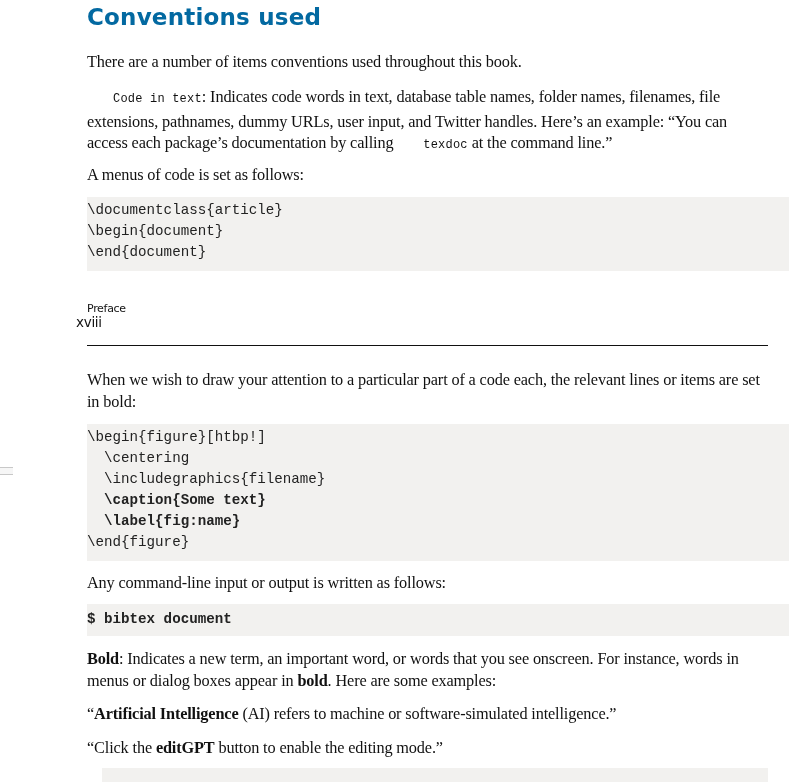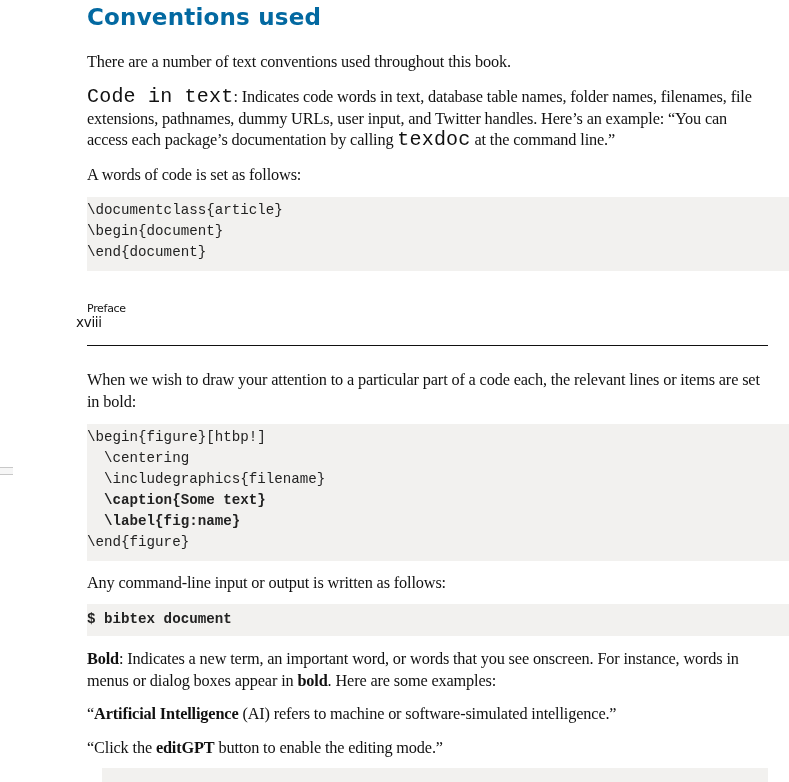--- a/index.html
+++ b/index.html
@@ -29,22 +29,23 @@
     .para {
       left: 87px;
       width: 684px;
       font-size: 16.3px;
       line-height: 21.5px;
       margin: 0;
       letter-spacing: -0.15px;
     }
     .code-inline {
       font-family: "Liberation Mono", "DejaVu Sans Mono", monospace;
-      font-size: 20px;
+      font-size: 12px;
       letter-spacing: 0.2px;
+      margin-left: 26px;
     }
     .codeblock {
       left: 87px;
       width: 771px;
       background: #f2f1ef;
       box-sizing: border-box;
       padding-left: 0;
       font-family: "Liberation Mono", "DejaVu Sans Mono", monospace;
       font-size: 14.2px;
       line-height: 21px;
@@ -85,27 +86,27 @@
       border-bottom: 1px solid #c8c8c8;
       background: #f6f6f6;
     }
     b { font-weight: bold; }
   </style>
 </head>
 <body>
 
 <h1 class="abs heading">Conventions used</h1>
 
-<p class="abs para" style="top:51px;">There are a number of text conventions used throughout this book.</p>
+<p class="abs para" style="top:51px;">There are a number of items conventions used throughout this book.</p>
 
 <p class="abs para" style="top:86px;">
   <span class="code-inline">Code in text</span><span>: Indicates code words in text, database table names, folder names, filenames, file extensions, pathnames, dummy URLs, user input, and Twitter handles. Here’s an example: “You can access each package’s documentation by calling </span><span class="code-inline">texdoc</span><span> at the command line.”</span>
 </p>
 
-<p class="abs para" style="top:164px;">A words of code is set as follows:</p>
+<p class="abs para" style="top:164px;">A menus of code is set as follows:</p>
 
 <div class="abs codeblock" style="top:197px; height:74px; padding-top:3px;">
   <span class="codeline">\documentclass{article}</span>
   <span class="codeline">\begin{document}</span>
   <span class="codeline">\end{document}</span>
 </div>
 
 <div class="abs page-number">xviii</div>
 <div class="abs running-head">Preface</div>
 <div class="abs rule"></div>

